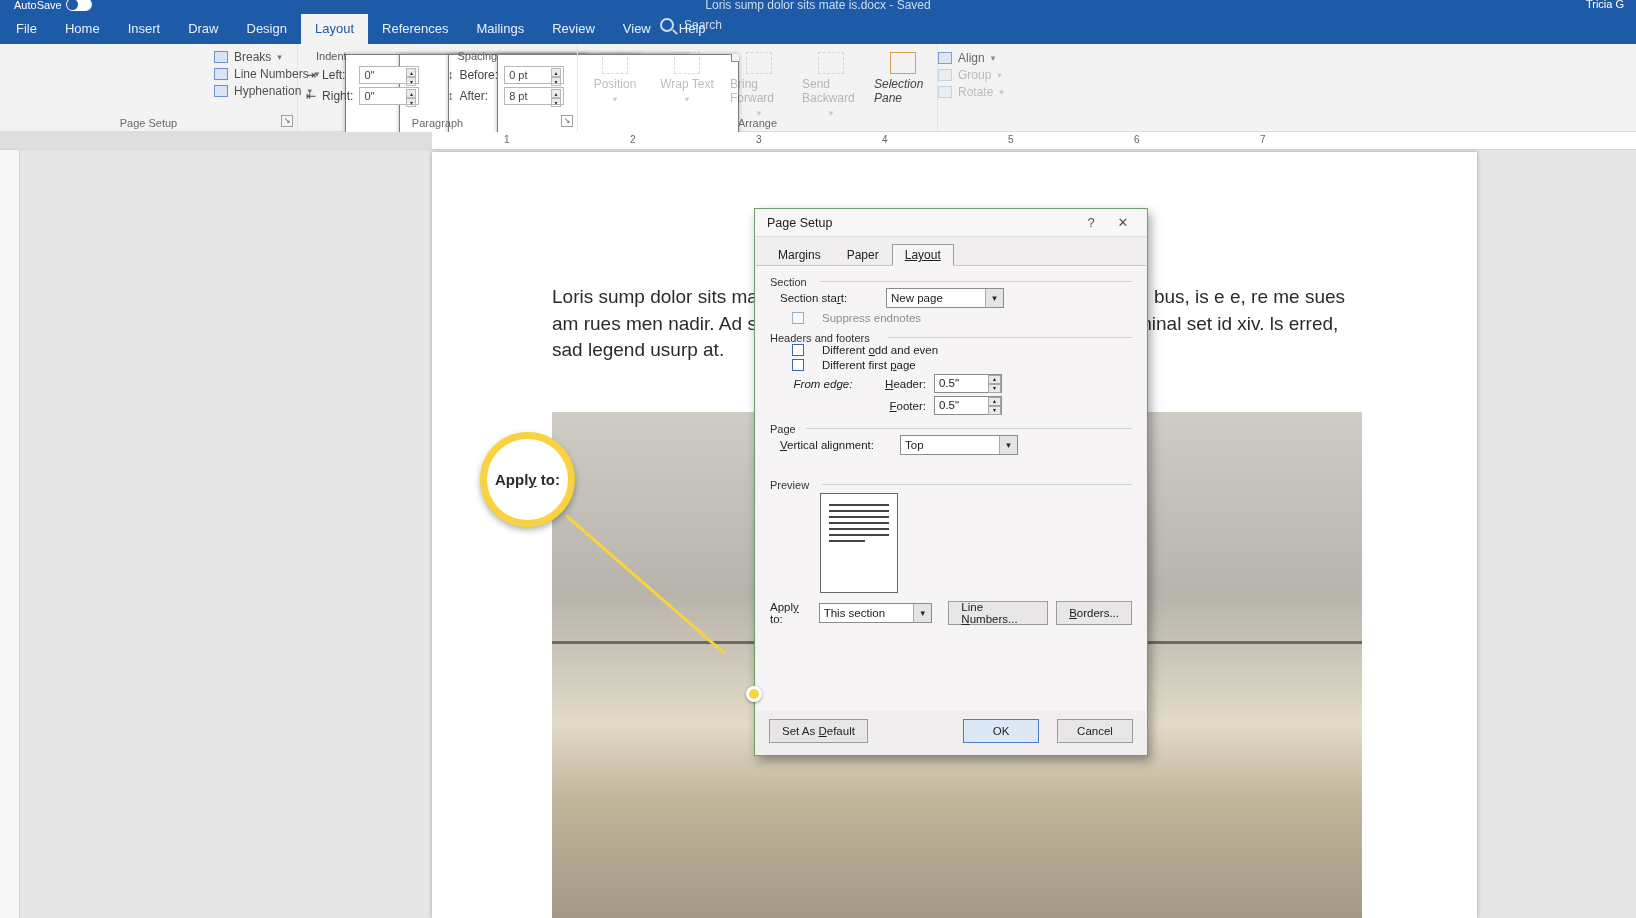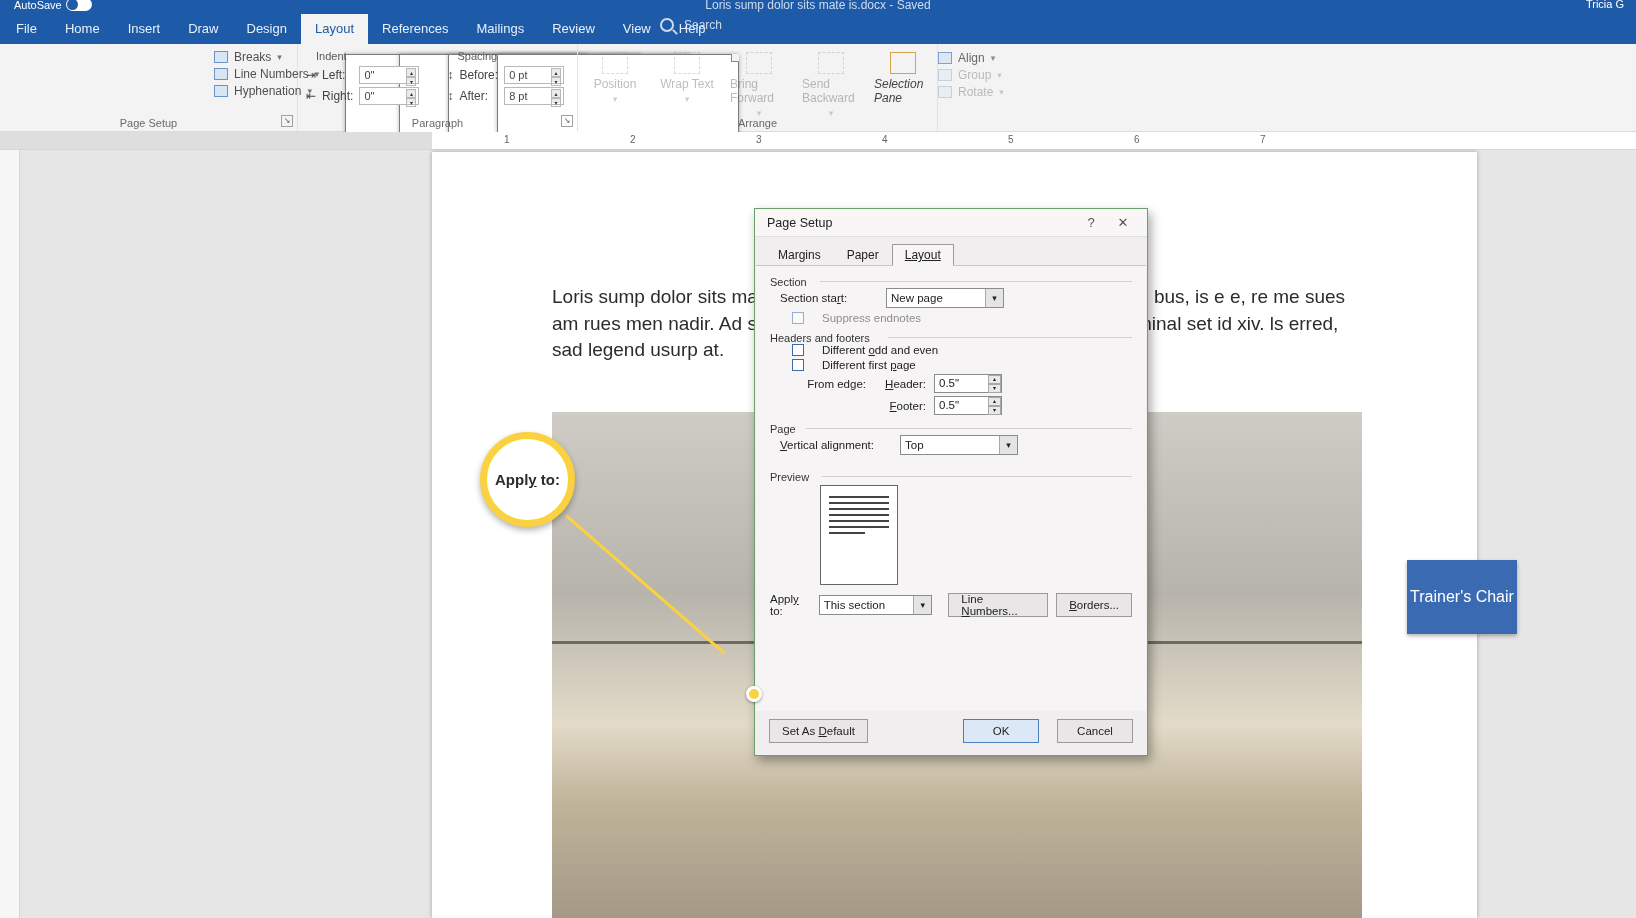--- a/index.html
+++ b/index.html
@@ -293,21 +293,20 @@
       <span class="tick" style="left: 702px;">6</span>
       <span class="tick" style="left: 828px;">7</span>
     </div>
 </div>
 
 <div class="canvas">
   <div class="vruler"></div>
   <div class="page">
     <div class="doctext">Loris sump dolor sits mate                                                                                     es en nostrum accusation. Moro am rues cu bus, is e                                                                                       e, re me sues am rues men nadir. Ad sit bemuses                                                                                          octor time error ibis no. Gracie nominal set id xiv.                                                                                          ls erred, sad legend usurp at.</div>
     <div class="image-placeholder"></div>
-    <div class="chairbox">Trainer's Chair</div>
   </div>
 </div>
 
 <div class="dialog">
   <div class="dlg-title">
     <span>Page Setup</span>
     <span class="tbtn">?</span>
     <span class="tbtn">✕</span>
   </div>
   <div class="dtabs">
@@ -335,21 +334,21 @@
     <div class="divline" style="margin-left:118px;"></div>
     <div class="chk">
         <div class="box"></div>
         <span>Different <u class="acc">o</u>dd and even</span>
       </div>
     <div class="chk">
         <div class="box"></div>
         <span>Different first <u class="acc">p</u>age</span>
       </div>
     <div class="hrow">
-      <span class="lbl" style="text-align:right;">From edge:</span>
+      <span class="lbl" style="text-align:center;font-style:italic;">From edge:</span>
       <span class="lbl2"><u class="acc">H</u>eader:</span>
       <div class="nspin"><span>0.5"</span><div class="sp">
             <div>▴</div>
             <div>▾</div>
           </div></div>
     </div>
     <div class="hrow">
       <span class="lbl"></span>
       <span class="lbl2"><u class="acc">F</u>ooter:</span>
       <div class="nspin"><span>0.5"</span><div class="sp">
@@ -361,21 +360,21 @@
     <div class="sect-label" style="margin-top:8px">Page</div>
     <div class="divline" style="margin-left:36px;"></div>
     <div class="frow">
       <label style="width:110px;"><u class="acc">V</u>ertical alignment:</label>
       <div class="combo">
           <span>Top</span>
           <div class="cb">▾</div>
         </div>
     </div>
 
-    <div class="sect-label" style="margin-top:16px">Preview</div>
+    <div class="sect-label" style="margin-top:24px">Preview</div>
     <div class="divline" style="margin-left:52px;"></div>
     <div class="preview-box">
       <div class="ln"></div>
         <div class="ln"></div>
         <div class="ln"></div>
         <div class="ln"></div>
         <div class="ln"></div>
         <div class="ln"></div>
         <div class="ln" style="width:60%"></div>
     </div>

